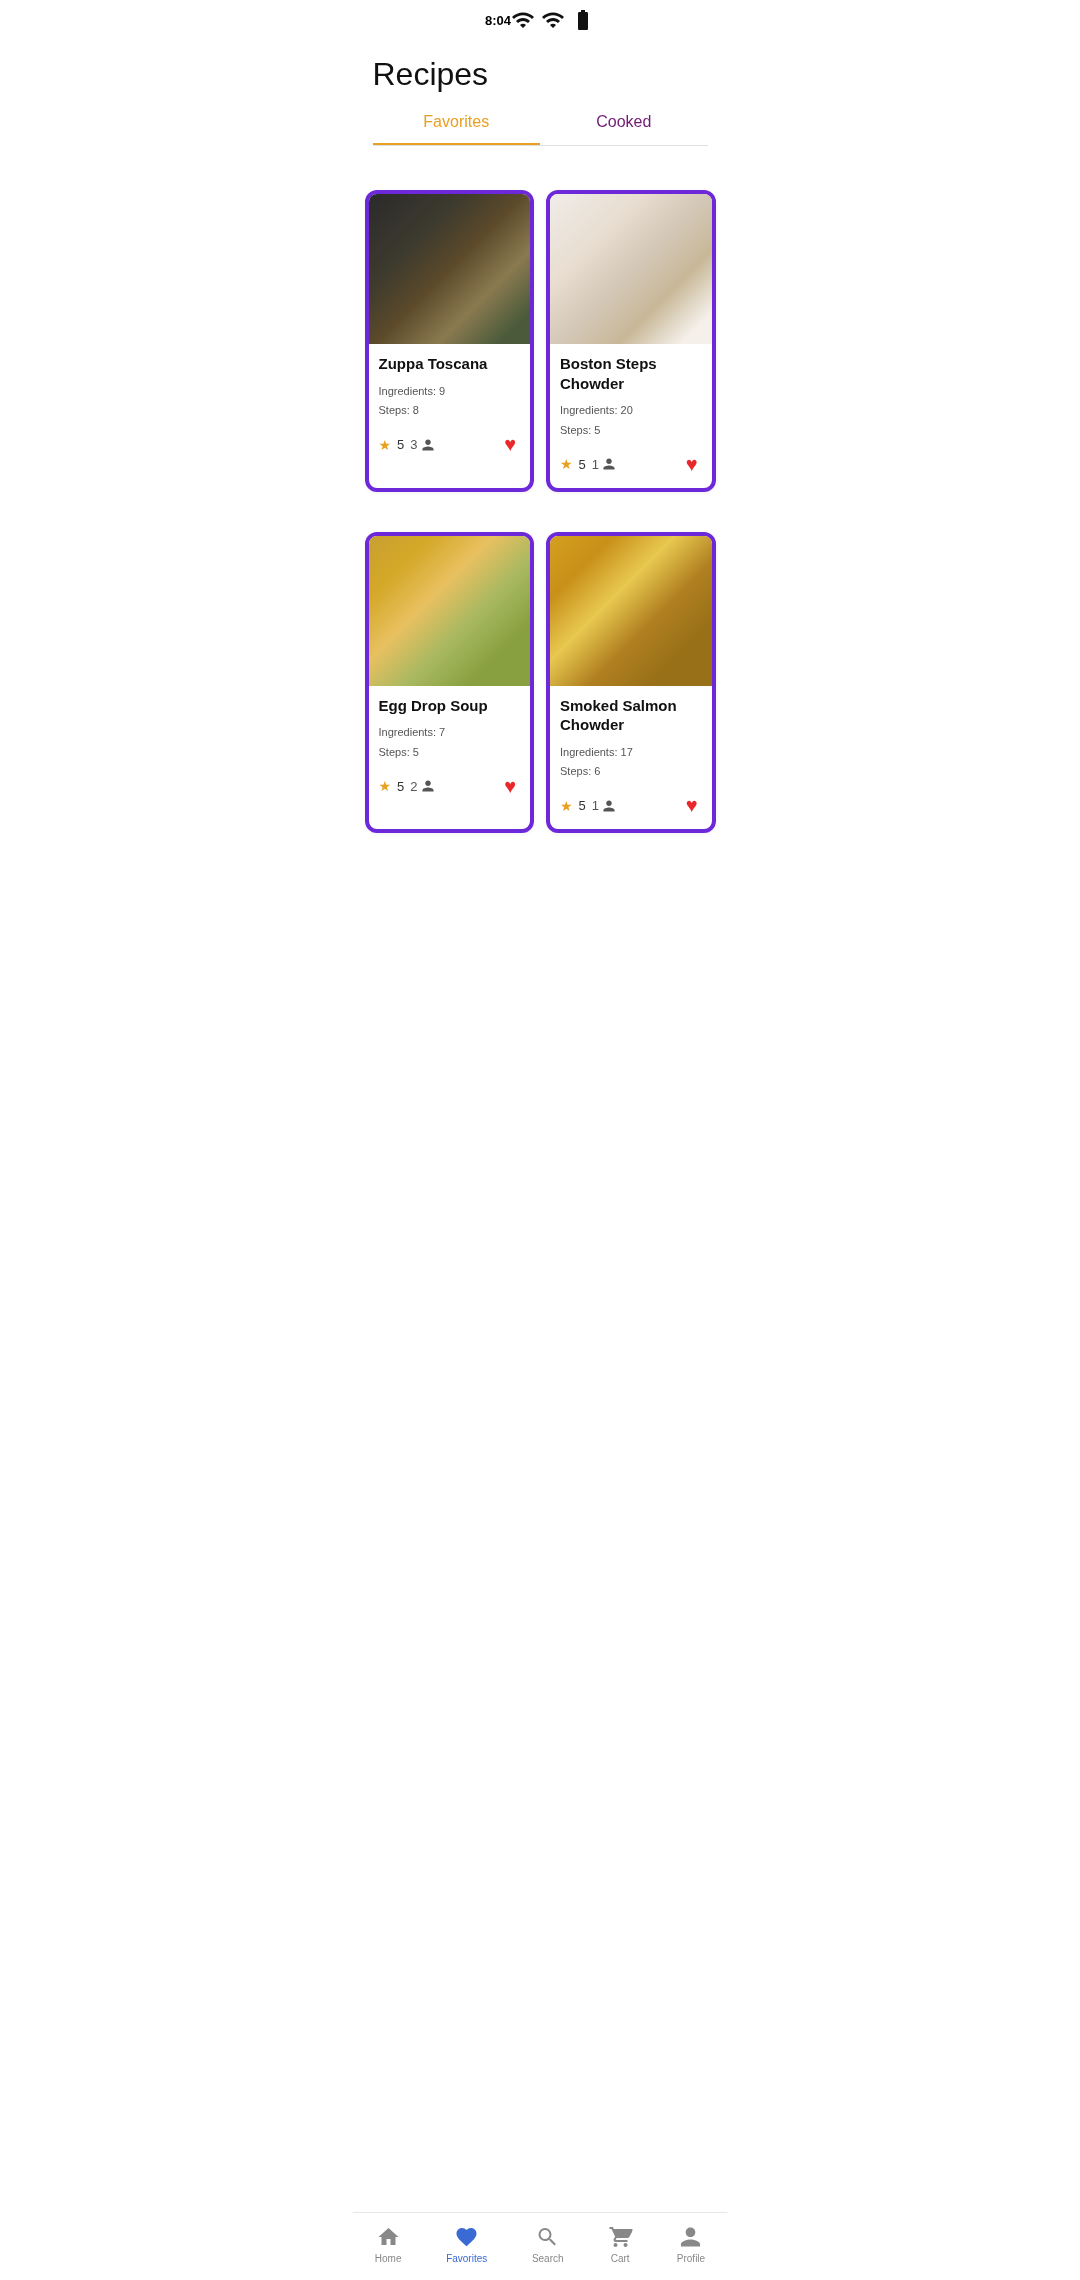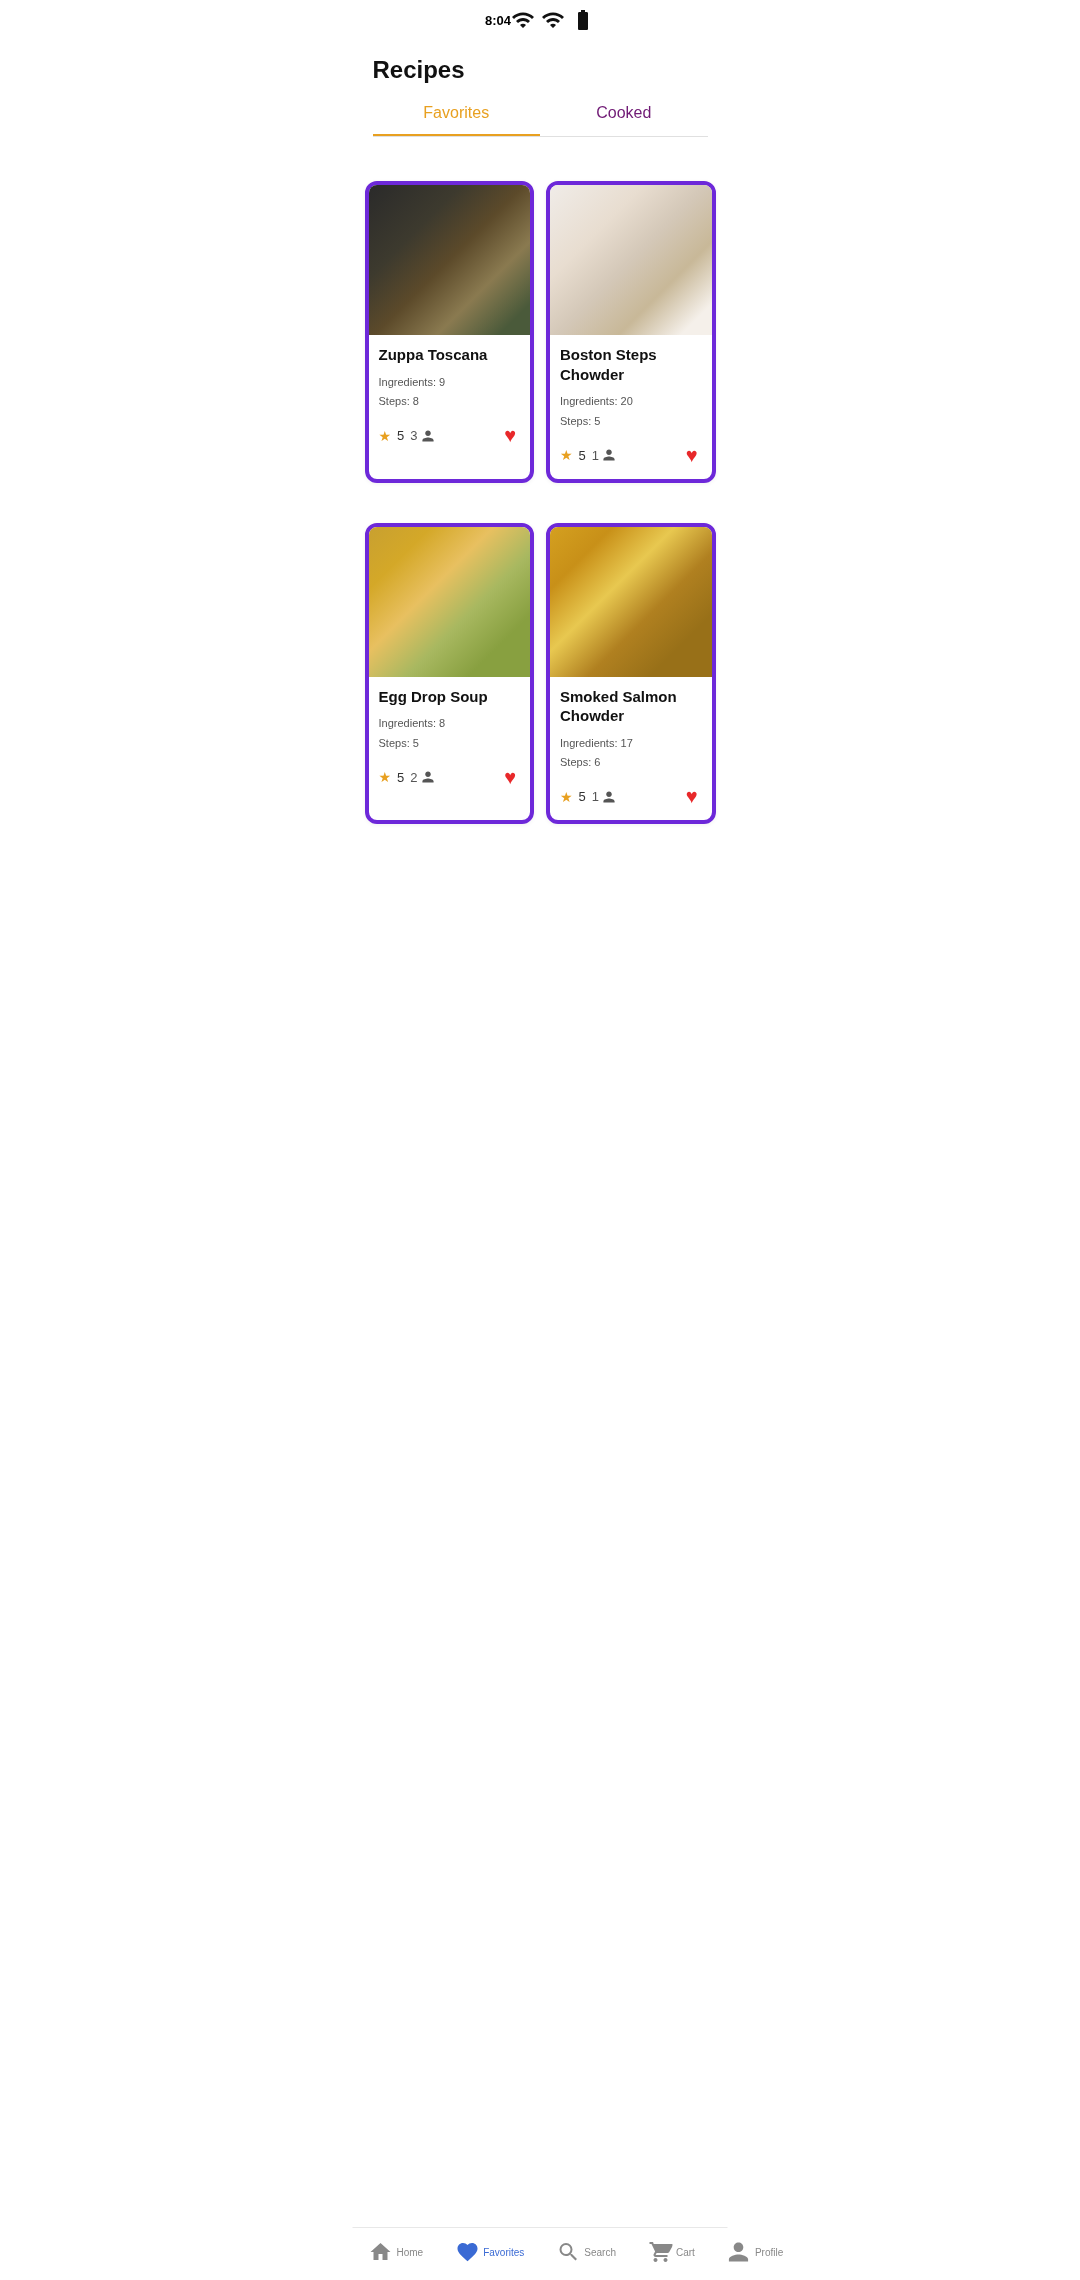--- a/index.html
+++ b/index.html
@@ -22,22 +22,22 @@
       font-weight: 600;
     }
 
     .status-icons {
       display: flex;
       gap: 6px;
       align-items: center;
     }
 
     .page-title {
-      font-size: 24px;
-      font-weight: 700;
+      font-size: 32px;
+      font-weight: 400;
       padding: 16px 20px 8px;
       color: #111;
     }
 
     .tabs {
       display: flex;
       border-bottom: 1px solid #e0e0e0;
       margin: 0 20px;
     }
 
@@ -166,21 +166,21 @@
       background: #fff;
       border-top: 1px solid #e8e8e8;
       display: flex;
       justify-content: space-around;
       padding: 8px 0 12px;
       z-index: 100;
     }
 
     .nav-item {
       display: flex;
-      flex-direction: row;
+      flex-direction: column;
       align-items: center;
       gap: 4px;
       cursor: pointer;
       padding: 4px 16px;
     }
 
     .nav-label {
       font-size: 10px;
       color: #888;
     }
@@ -275,21 +275,21 @@
         </button>
       </div>
     </div>
   </div>
 
   <div class="recipe-card">
     <div class="recipe-image img-egg-drop"></div>
     <div class="recipe-info">
       <div class="recipe-name">Egg Drop Soup</div>
       <div class="recipe-meta">
-        <span>Ingredients: 8</span><br>
+        <span>Ingredients: 7</span><br>
         <span>Steps: 5</span>
       </div>
       <div class="recipe-footer">
         <div class="recipe-stats">
           <span class="star-icon">★</span>
           <span class="rating-count">5</span>
           <span class="user-count">
             <span>2</span>
             <svg width="14" height="14" viewBox="0 0 24 24" fill="#555">
                 <path d="M12 12c2.7 0 4.8-2.1 4.8-4.8S14.7 2.4 12 2.4 7.2 4.5 7.2 7.2 9.3 12 12 12zm0 2.4c-3.2 0-9.6 1.6-9.6 4.8v2.4h19.2v-2.4c0-3.2-6.4-4.8-9.6-4.8z"></path>

